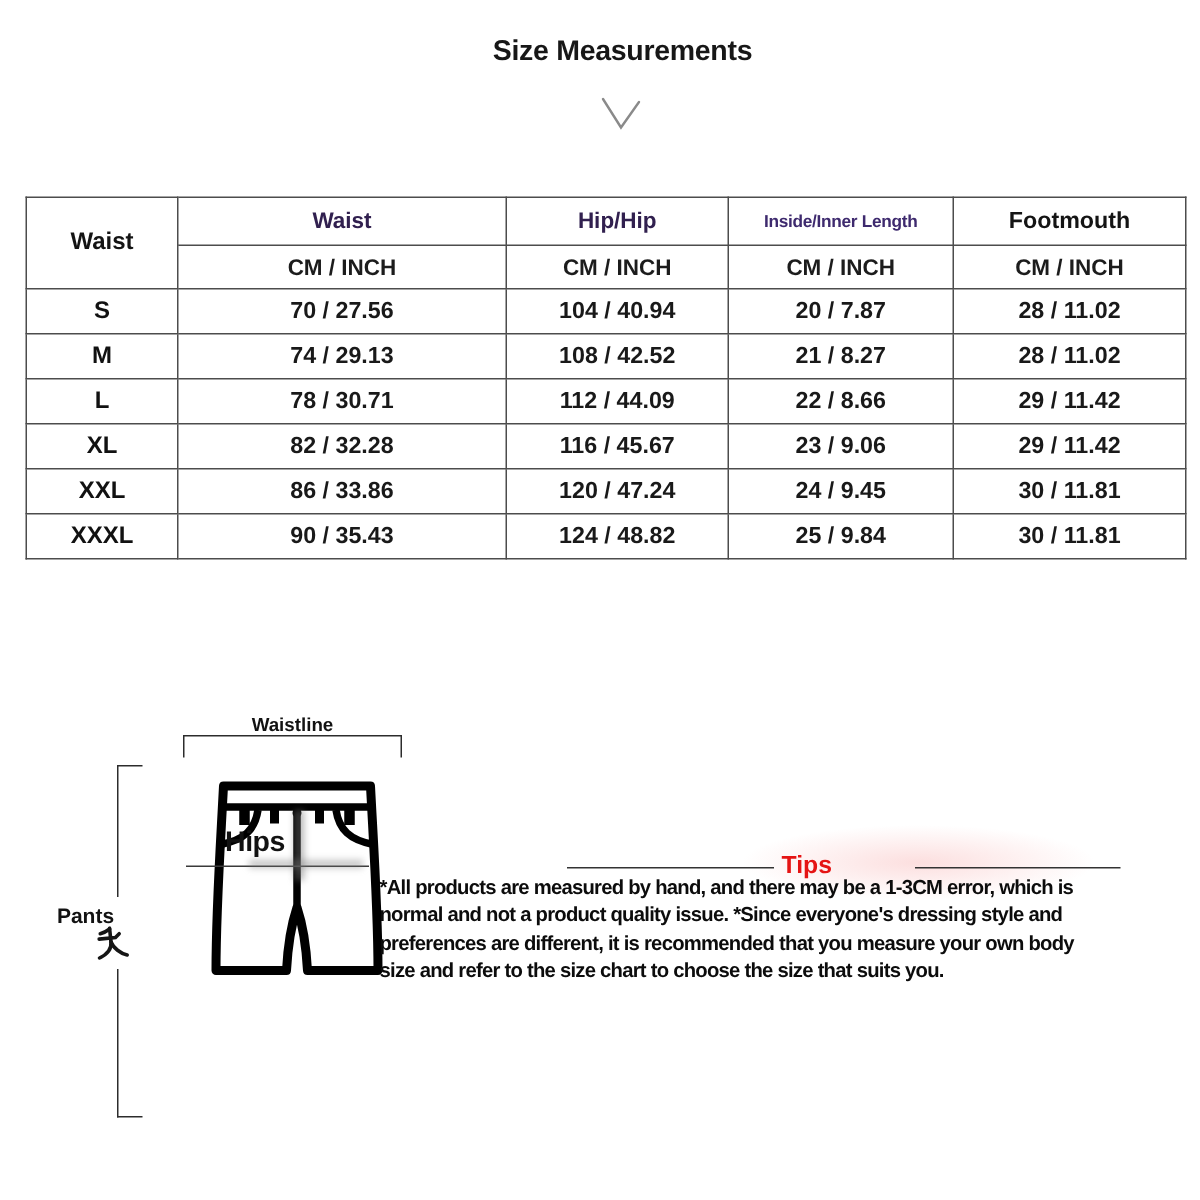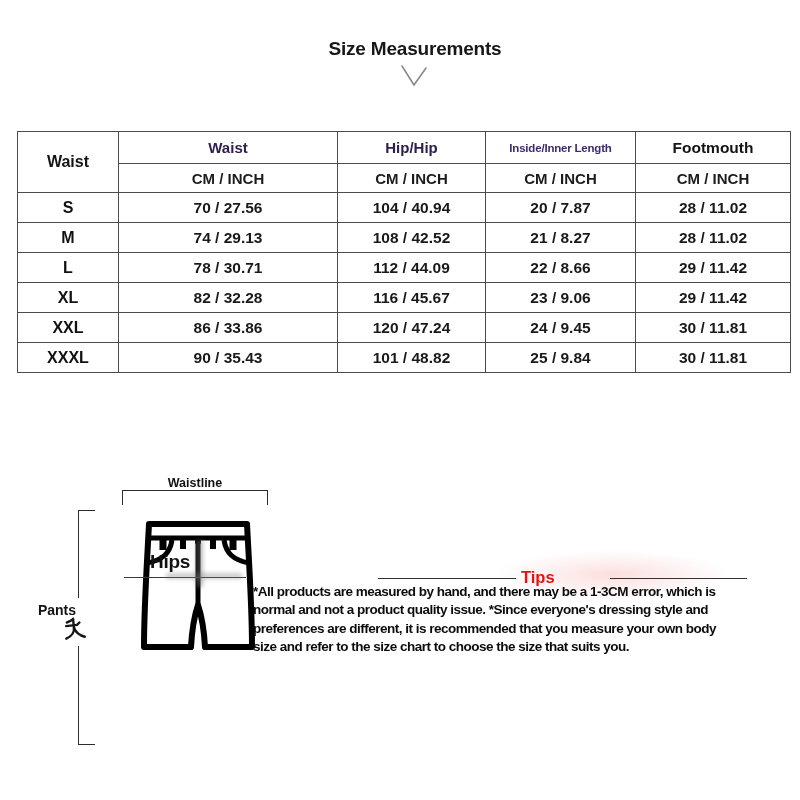--- a/index.html
+++ b/index.html
@@ -1,21 +1,21 @@
 <!DOCTYPE html>
 <html><head>
 <meta charset="utf-8">
 <style>
   html,body{margin:0;padding:0;background:#ffffff;}
   body{width:800px;height:800px;position:relative;overflow:hidden;
        font-family:"Liberation Sans","DejaVu Sans",sans-serif;color:#161616;}
   .abs{position:absolute;}
 
   
-  .page-title{left:0;top:38px;width:100%;box-sizing:border-box;padding-left:30px;
+  .page-title{left:0;top:24px;width:100%;box-sizing:border-box;padding-left:30px;
               text-align:center;font-size:19px;font-weight:bold;color:#171717;letter-spacing:-0.2px;}
 
   
   table.size-table{position:absolute;left:17px;top:131px;border-collapse:collapse;table-layout:fixed;}
   table.size-table td,table.size-table th{border:1px solid #4c4c4c;text-align:center;vertical-align:middle;
               padding:0;background:#ffffff;}
   .col-size{width:100px;} .col-waist{width:218px;} .col-hip{width:147px;}
   .col-inner{width:149px;} .col-foot{width:154px;}
   tr.hdr1{height:32px;} tr.hdr2{height:29px;} tr.datarow{height:30px;}
   .h-size{font-size:16px;font-weight:bold;color:#141414;}
@@ -91,21 +91,21 @@
   <tr class="datarow">
     <td class="sz">XXL</td>
     <td class="val">86 / 33.86</td>
     <td class="val">120 / 47.24</td>
     <td class="val">24 / 9.45</td>
     <td class="val">30 / 11.81</td>
   </tr>
   <tr class="datarow">
     <td class="sz">XXXL</td>
     <td class="val">90 / 35.43</td>
-    <td class="val">101 / 48.82</td>
+    <td class="val">124 / 48.82</td>
     <td class="val">25 / 9.84</td>
     <td class="val">30 / 11.81</td>
   </tr>
 </tbody>
   </table>
 
 <div>
 
   <div class="abs lbl" style="left:122px;top:476px;width:146px;text-align:center;font-size:12.5px;">Waistline</div>
   <div class="abs mline" style="left:122px;top:490px;width:146px;height:1px;"></div>

